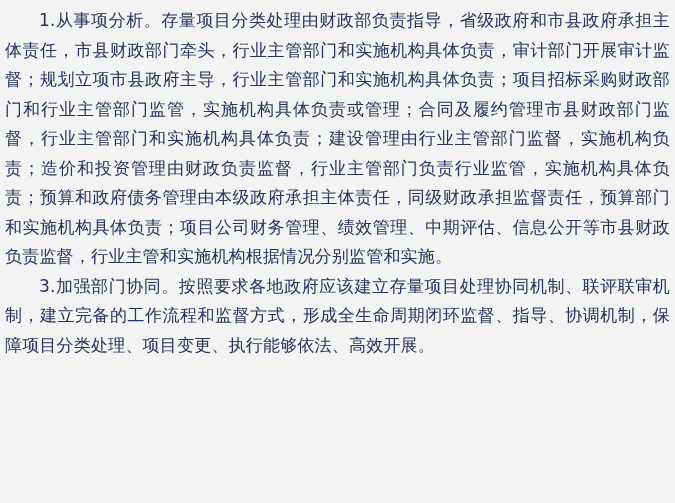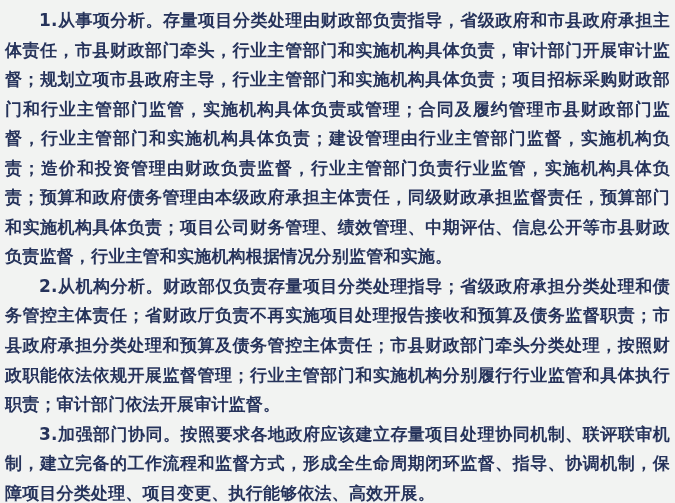--- a/index.html
+++ b/index.html
@@ -18,28 +18,26 @@
     height: 503px;
     padding: 6px 5px 0 5px;
     font-family: "DejaVu Sans", sans-serif;
     font-size: 17px;
     line-height: 29.55px;
     color: #26335b;
     text-align: justify;
     text-justify: inter-ideograph;
     word-break: break-all;
     letter-spacing: 0.2px;
-    font-weight: bold;
   }
   .page p {
     margin: 0;
     padding: 0;
     text-indent: 2em;
   }
 </style>
 </head>
 <body>
 
 <div class="page">
   <p>1.从事项分析。存量项目分类处理由财政部负责指导，省级政府和市县政府承担主体责任，市县财政部门牵头，行业主管部门和实施机构具体负责，审计部门开展审计监督；规划立项市县政府主导，行业主管部门和实施机构具体负责；项目招标采购财政部门和行业主管部门监管，实施机构具体负责或管理；合同及履约管理市县财政部门监督，行业主管部门和实施机构具体负责；建设管理由行业主管部门监督，实施机构负责；造价和投资管理由财政负责监督，行业主管部门负责行业监管，实施机构具体负责；预算和政府债务管理由本级政府承担主体责任，同级财政承担监督责任，预算部门和实施机构具体负责；项目公司财务管理、绩效管理、中期评估、信息公开等市县财政负责监督，行业主管和实施机构根据情况分别监管和实施。</p>
-  <p>2.从机构分析。财政部仅负责存量项目分类处理指导；省级政府承担分类处理和债务管控主体责任；省财政厅负责不再实施项目处理报告接收和预算及债务监督职责；市县政府承担分类处理和预算及债务管控主体责任；市县财政部门牵头分类处理，按照财政职能依法依规开展监督管理；行业主管部门和实施机构分别履行行业监管和具体执行职责；审计部门依法开展审计监督。</p>
   <p>3.加强部门协同。按照要求各地政府应该建立存量项目处理协同机制、联评联审机制，建立完备的工作流程和监督方式，形成全生命周期闭环监督、指导、协调机制，保障项目分类处理、项目变更、执行能够依法、高效开展。</p>
 </div>
 
 </body></html>

